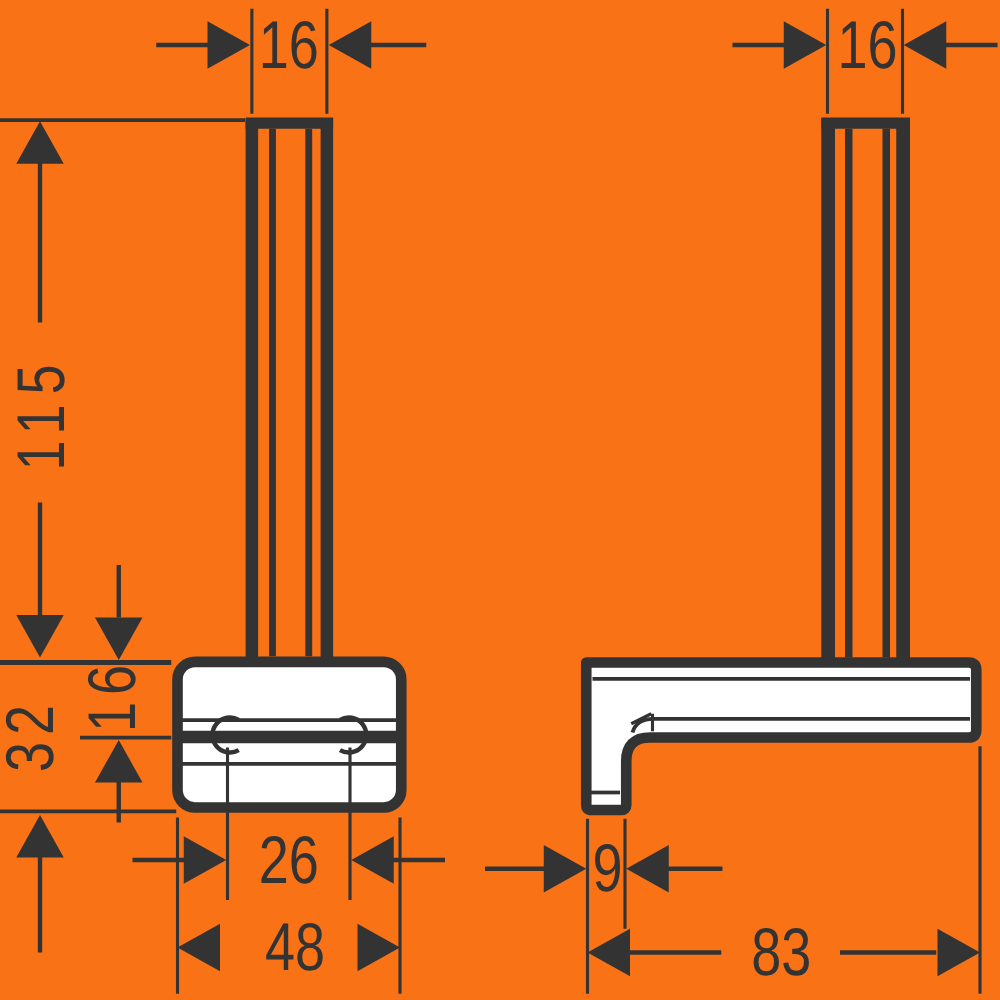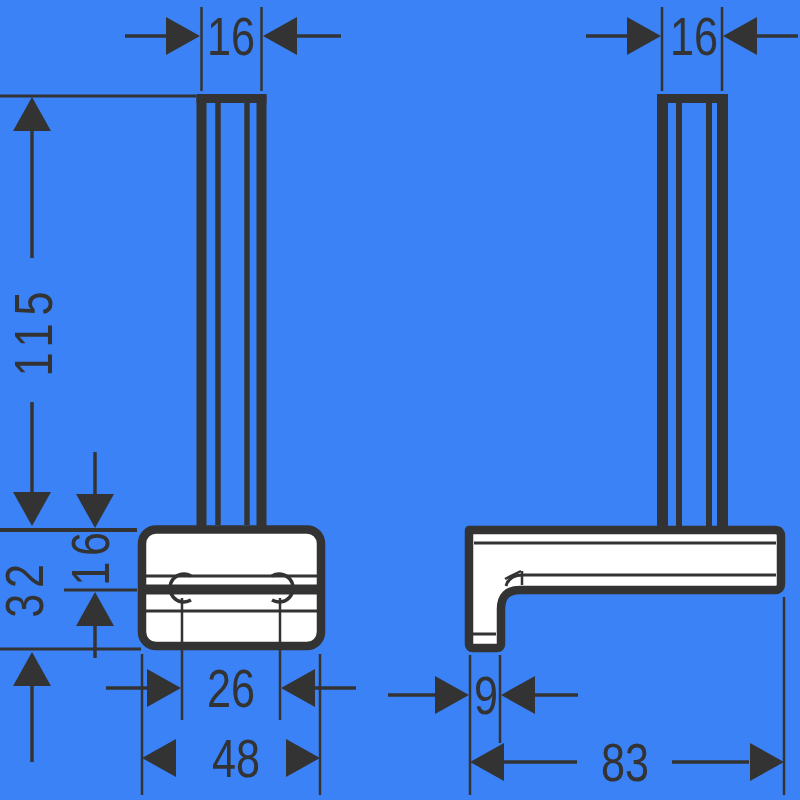--- a/index.html
+++ b/index.html
@@ -8,21 +8,21 @@
     background: #ffffff;
     width: 800px;
     height: 800px;
     overflow: hidden;
     font-family: "Liberation Sans", sans-serif;
   }
   .canvas {
     position: relative;
     width: 800px;
     height: 800px;
-    background: #3b82f6;
+    background: #f97316;
   }
   svg.drawing {
     position: absolute;
     left: 0;
     top: 0;
   }
   .dim-label {
     position: absolute;
     color: #333333;
     font-size: 54px;

